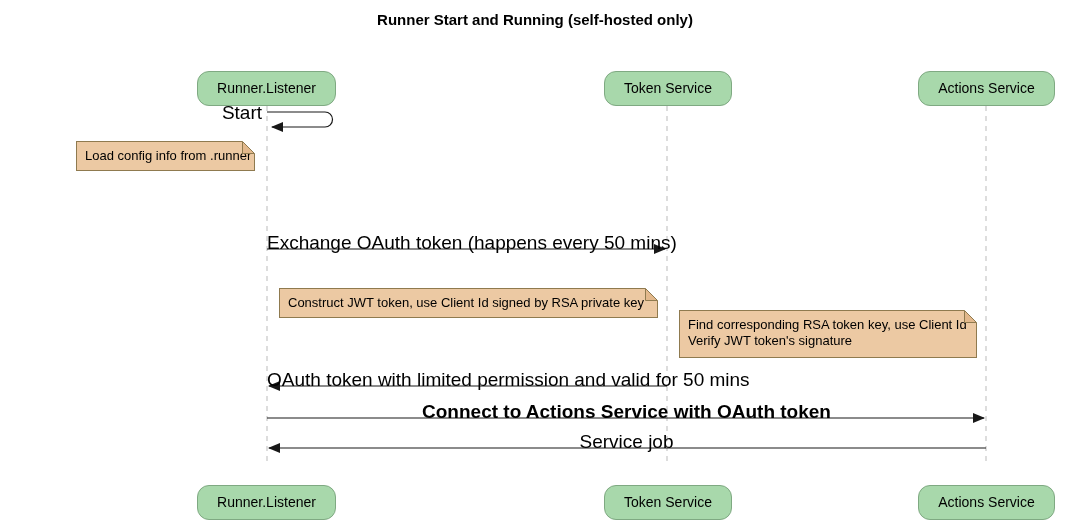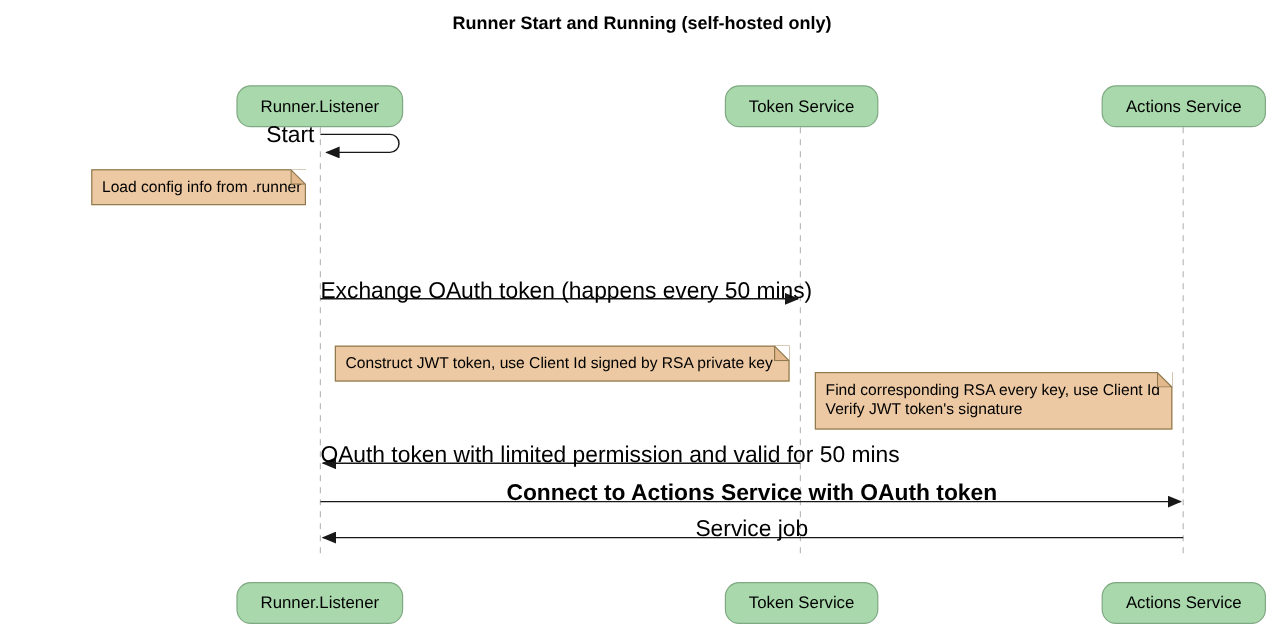--- a/index.html
+++ b/index.html
@@ -87,21 +87,21 @@
 
   <div class="note" style="left:279px;top:264px;width:379px;height:30px;margin-top:24px;">
     <span class="note-line">Construct JWT token, use Client Id signed by RSA private key</span>
     <svg class="fold" width="13" height="13">
       <polygon class="fold-white" points="0,0 13,0 13,13"></polygon>
       <polygon class="fold-flap" points="0.5,0.5 12.5,12.5 0.5,12.5"></polygon>
     </svg>
   </div>
 
   <div class="note" style="left:679px;top:310px;width:298px;height:48px;">
-    <div class="note-line">Find corresponding RSA every key, use Client Id</div>
+    <div class="note-line">Find corresponding RSA token key, use Client Id</div>
     <div class="note-line">Verify JWT token's signature</div>
     <svg class="fold" width="13" height="13">
       <polygon class="fold-white" points="0,0 13,0 13,13"></polygon>
       <polygon class="fold-flap" points="0.5,0.5 12.5,12.5 0.5,12.5"></polygon>
     </svg>
   </div>
 
 </div>
 
 </body></html>

